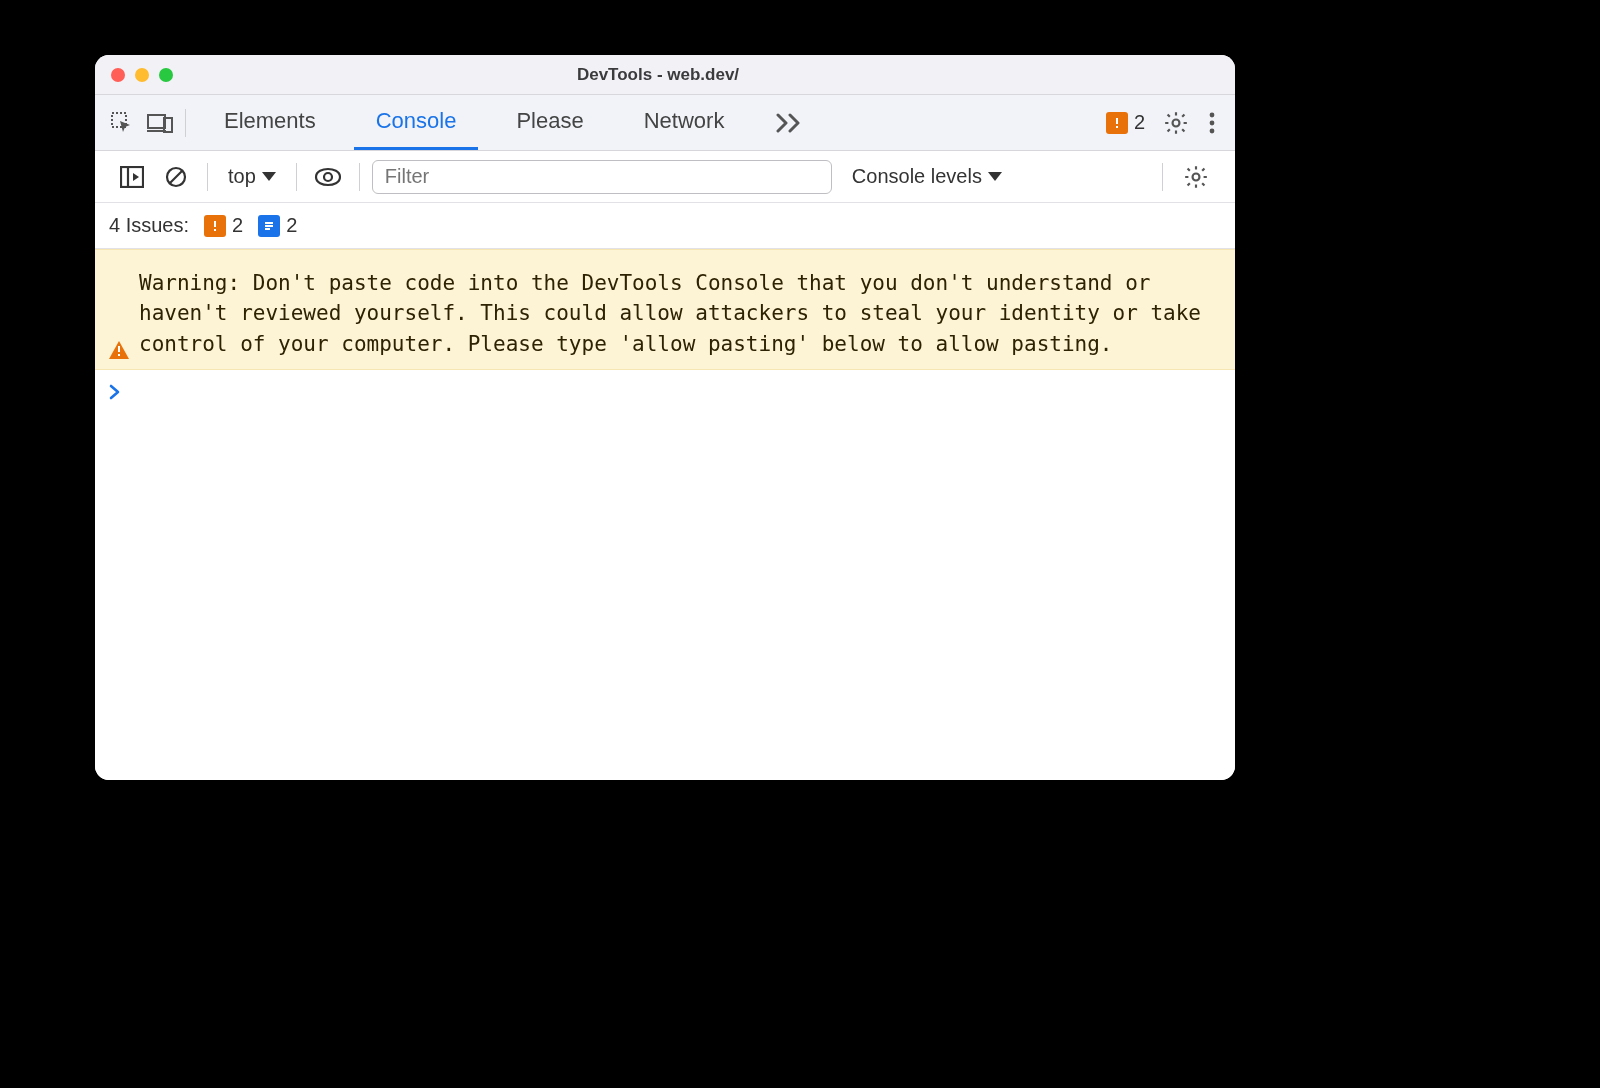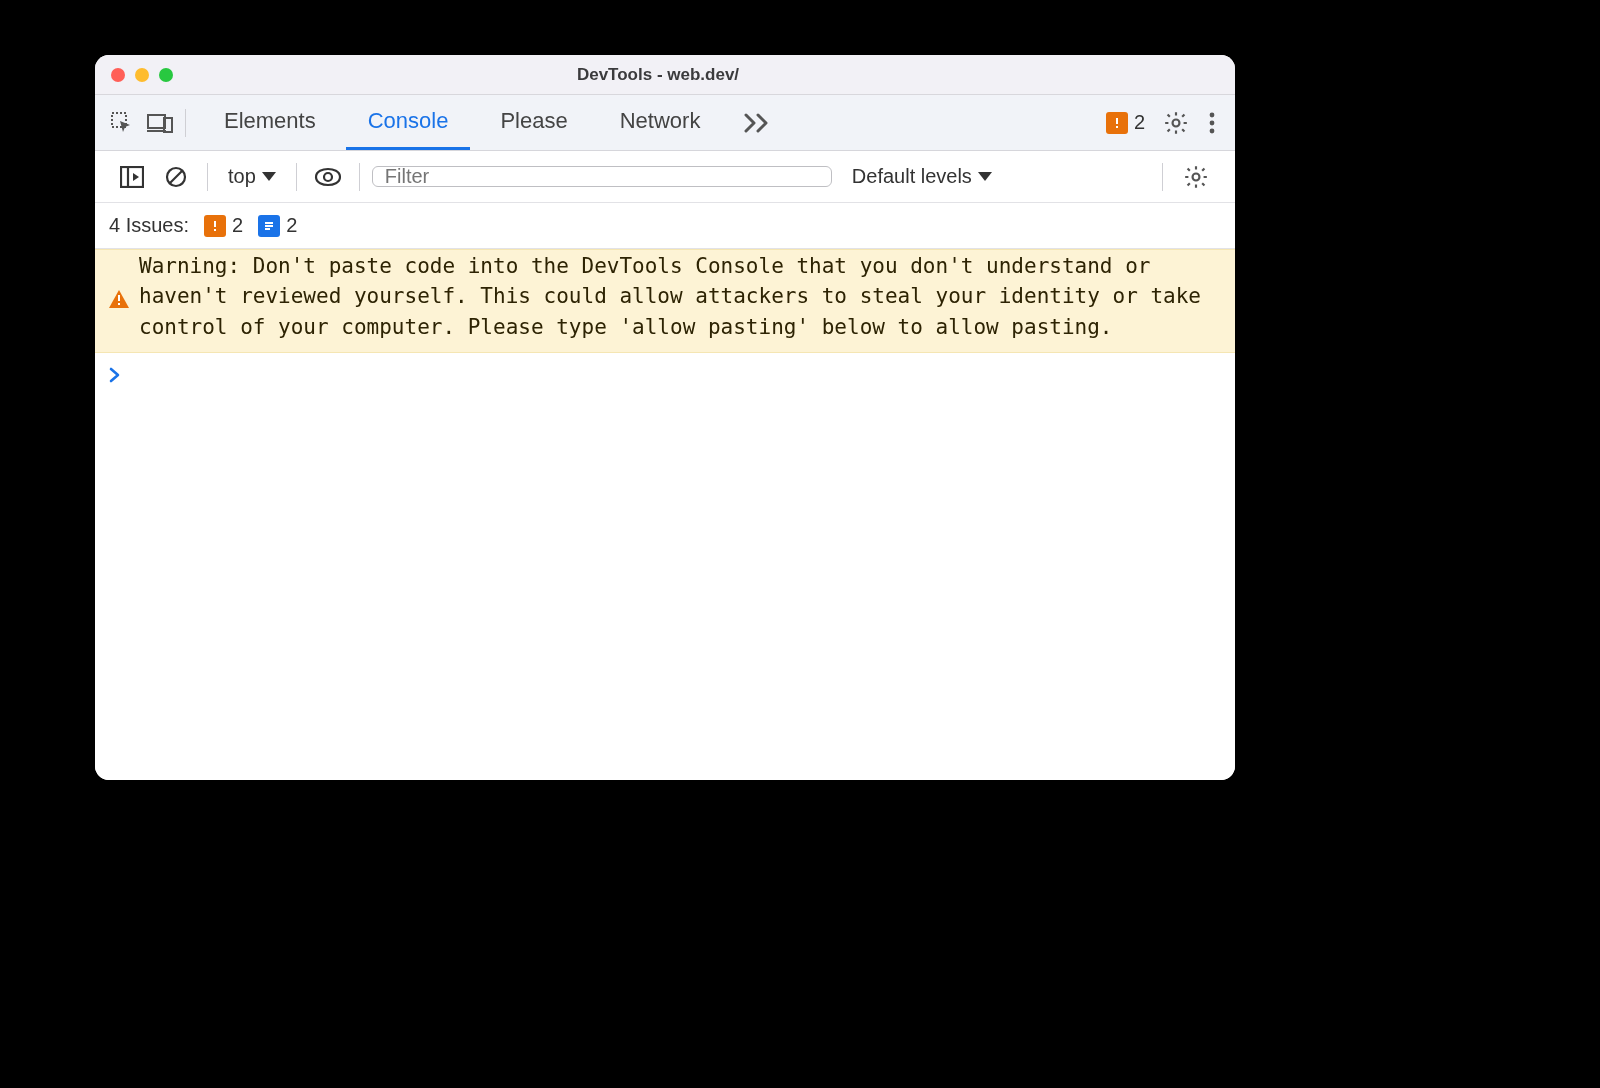--- a/index.html
+++ b/index.html
@@ -64,21 +64,21 @@
     display:flex; align-items:center; justify-content:center;
     color:#555;
     cursor:pointer;
   }
   .vdiv {
     width:1px; height:28px; background:#cfcfd4; margin:0 6px;
   }
   .tabs {
     display:flex; align-items:center; height:100%;
     margin-left: 10px;
-    gap: 8px;
+    gap: 16px;
   }
   .tab {
     padding: 0 22px;
     height: 100%;
     display:flex; align-items:center;
     font-size: 22px;
     color:#444;
     cursor:pointer;
     border-bottom: 3px solid transparent;
   }
@@ -114,21 +114,21 @@
     display:flex; align-items:center;
     padding: 0 18px;
     gap: 6px;
   }
   .context-sel {
     display:flex; align-items:center; gap:6px;
     font-size:20px; color:#333; padding:0 8px; cursor:pointer;
   }
   .filter-input {
     flex: 0 0 460px;
-    height: 21px;
+    height: 34px;
     border:1px solid #bfbfc3;
     border-radius:6px;
     padding: 0 12px;
     font-size:20px;
     color:#8a8a8e;
     background:#fff;
   }
   .levels-sel {
     display:flex; align-items:center; gap:6px;
     font-size:20px; color:#333; margin-left:14px; cursor:pointer;
@@ -146,23 +146,23 @@
 
   .console-body {
     flex:1;
     overflow:auto;
     background:#fff;
   }
   .warning-msg {
     background:#fdf3d5;
     border-top:1px solid #f5e6b3;
     border-bottom:1px solid #f5e6b3;
-    padding: 1px 20px 10px 14px;
+    padding: 18px 20px 10px 14px;
     display:flex;
-    align-items:center;
+    align-items:flex-end;
     gap:10px;
     font-family: ui-monospace, Menlo, Consolas, monospace;
     font-size:21px;
     line-height:1.45;
     color:#2d2303;
   }
   .warn-icon {
     flex: 0 0 auto;
     margin-top: 4px;
   }
@@ -273,21 +273,21 @@
     <div class="vdiv"></div>
     <div class="icon-btn">
       <svg width="28" height="20" viewBox="0 0 28 20" fill="none" stroke="#333" stroke-width="2.2">
         <path d="M2 10 C2 4 9 2 14 2 C19 2 26 4 26 10 C26 16 19 18 14 18 C9 18 2 16 2 10 Z"></path>
         <circle cx="14" cy="10" r="4"></circle>
       </svg>
     </div>
     <div class="vdiv"></div>
     <input class="filter-input" type="text" placeholder="Filter" style="">
     <div class="levels-sel">
-      <span>Default levels</span>
+      <span>Console levels</span>
       <svg width="14" height="10" viewBox="0 0 14 10">
           <polygon points="0,0 14,0 7,9" fill="#333"></polygon>
         </svg>
     </div>
     <div class="spacer"></div>
     <div class="vdiv"></div>
     <div class="gear-btn">
       <svg width="26" height="26" viewBox="0 0 24 24" fill="none" stroke="#555" stroke-width="2">
         <circle cx="12" cy="12" r="3.2"></circle>
         <path d="M12 2v3M12 19v3M4.2 4.2l2.1 2.1M17.7 17.7l2.1 2.1M2 12h3M19 12h3M4.2 19.8l2.1-2.1M17.7 6.3l2.1-2.1"></path>

